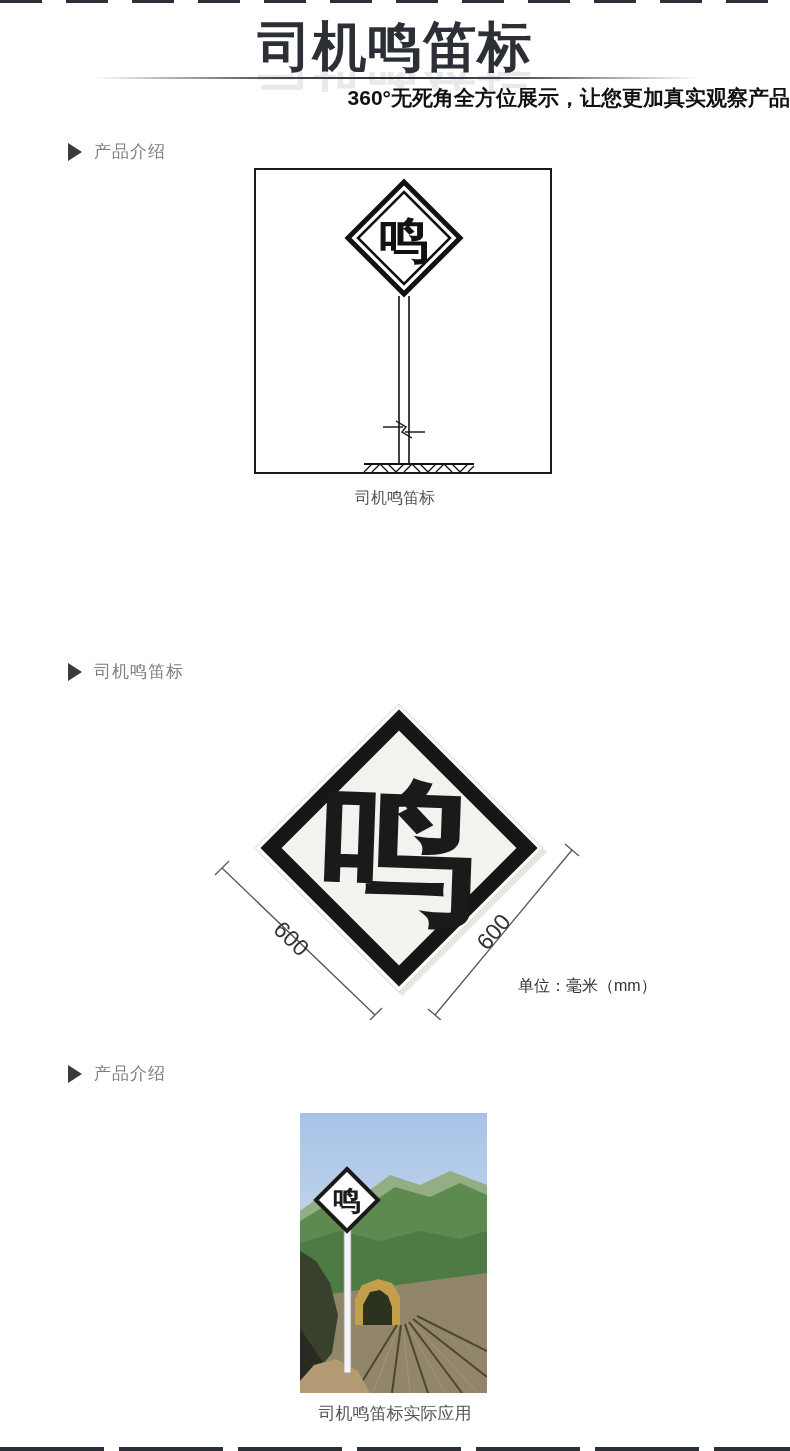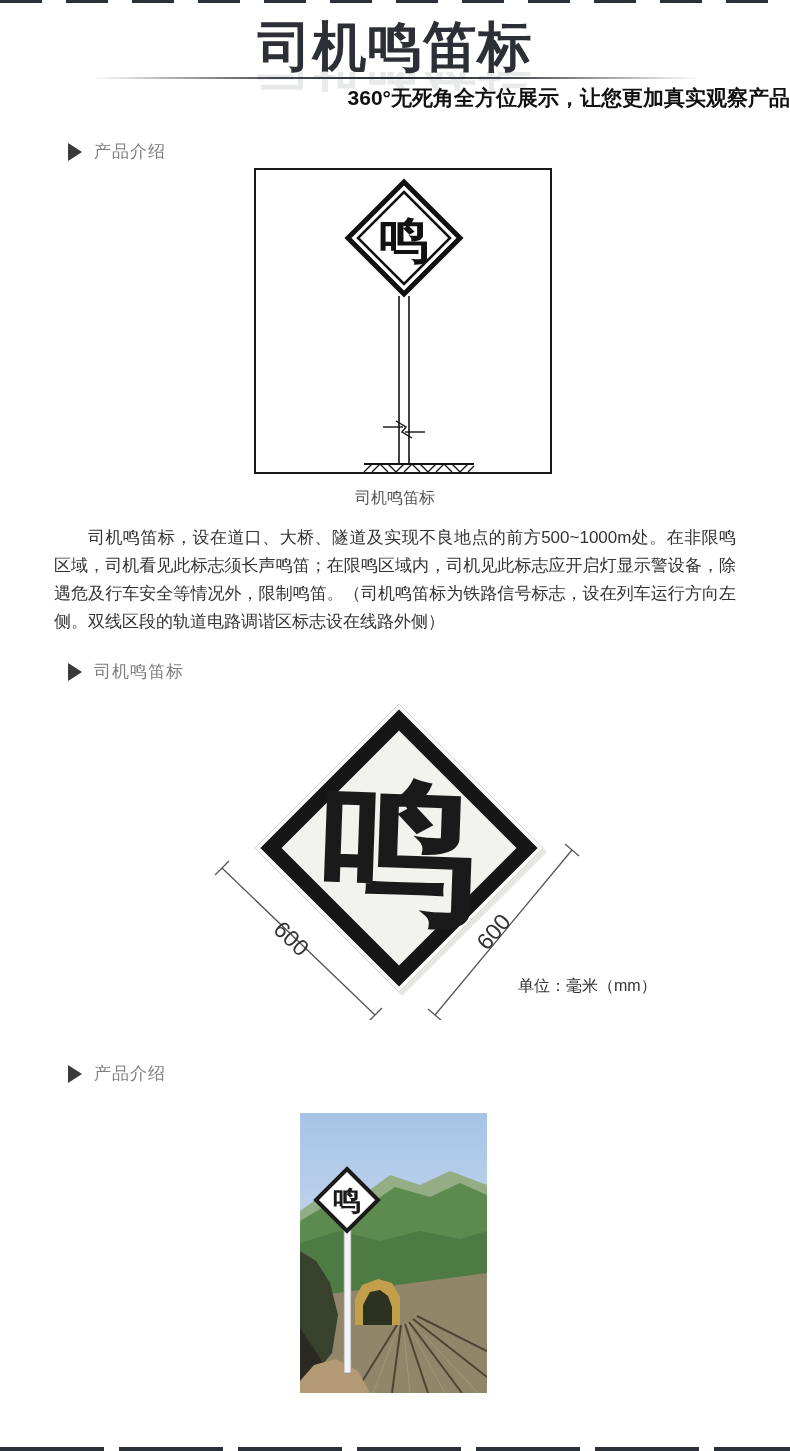--- a/index.html
+++ b/index.html
@@ -80,21 +80,20 @@
         <line x1="149" y1="262" x2="169" y2="262"></line>
         <polyline points="140,251 150,257 146,262 156,268"></polyline>
       </g>
 
       <line x1="108" y1="294" x2="218" y2="294" stroke="#111111" stroke-width="2"></line>
       <path d="M108,302 L116,294 M116,302 L124,294 M124,294 L132,302 M132,294 L140,302 M140,302 L148,294 M148,302 L156,294 M156,294 L164,302 M164,294 L172,302 M172,302 L180,294 M180,302 L188,294 M188,294 L196,302 M196,294 L204,302 M204,302 L212,294 M212,302 L218,296" stroke="#111111" stroke-width="1.3" fill="none"></path>
     </svg>
   </figure>
   <div class="caption cap-intro">司机鸣笛标</div>
 
-  <p class="intro-paragraph">司机鸣笛标，设在道口、大桥、隧道及实现不良地点的前方500~1000m处。在非限鸣区域，司机看见此标志须长声鸣笛；在限鸣区域内，司机见此标志应开启灯显示警设备，除遇危及行车安全等情况外，限制鸣笛。（司机鸣笛标为铁路信号标志，设在列车运行方向左侧。双线区段的轨道电路调谐区标志设在线路外侧）</p>
 
   <div class="section-header sh-spec">
     <span class="tri"></span>
     <span class="lbl">司机鸣笛标</span>
   </div>
 
   <div class="spec-figure">
     <svg width="570" height="330" viewBox="0 0 570 330">
 
       <polygon points="232,18 377,162 232,306 88,162" fill="#e6e6e3"></polygon>
@@ -166,15 +165,16 @@
       <polygon points="0,215 22,248 30,280 0,280" fill="#2a2a22"></polygon>
 
       <polygon points="0,268 14,252 36,246 58,258 70,280 0,280" fill="#b39a74"></polygon>
 
       <rect x="44" y="116" width="7" height="144" fill="#f4f4f4" stroke="#9a9a9a" stroke-width="0.8"></rect>
 
       <polygon points="47,56 78,87 47,118 16,87" fill="#ffffff" stroke="#1a1a1a" stroke-width="4"></polygon>
       <text x="47" y="97" text-anchor="middle" font-size="28" fill="#1a1a1a" class="sign-char-small">鸣</text>
     </svg>
   </figure>
+  <div class="caption cap-apply">司机鸣笛标实际应用</div>
 
   <div class="edge-dashes bottom"></div>
 </div>
 
 </body></html>

